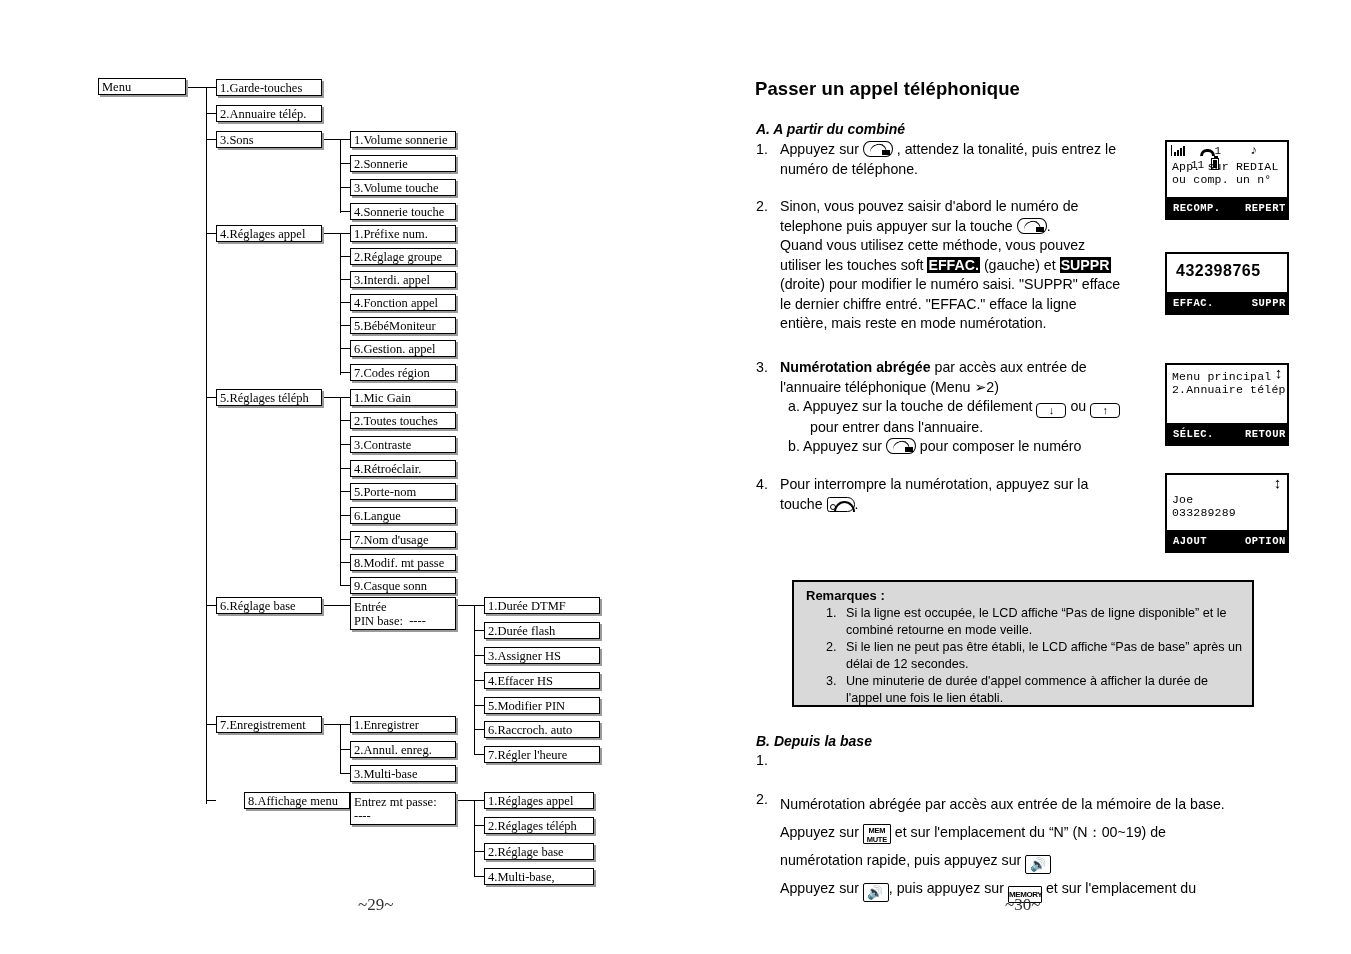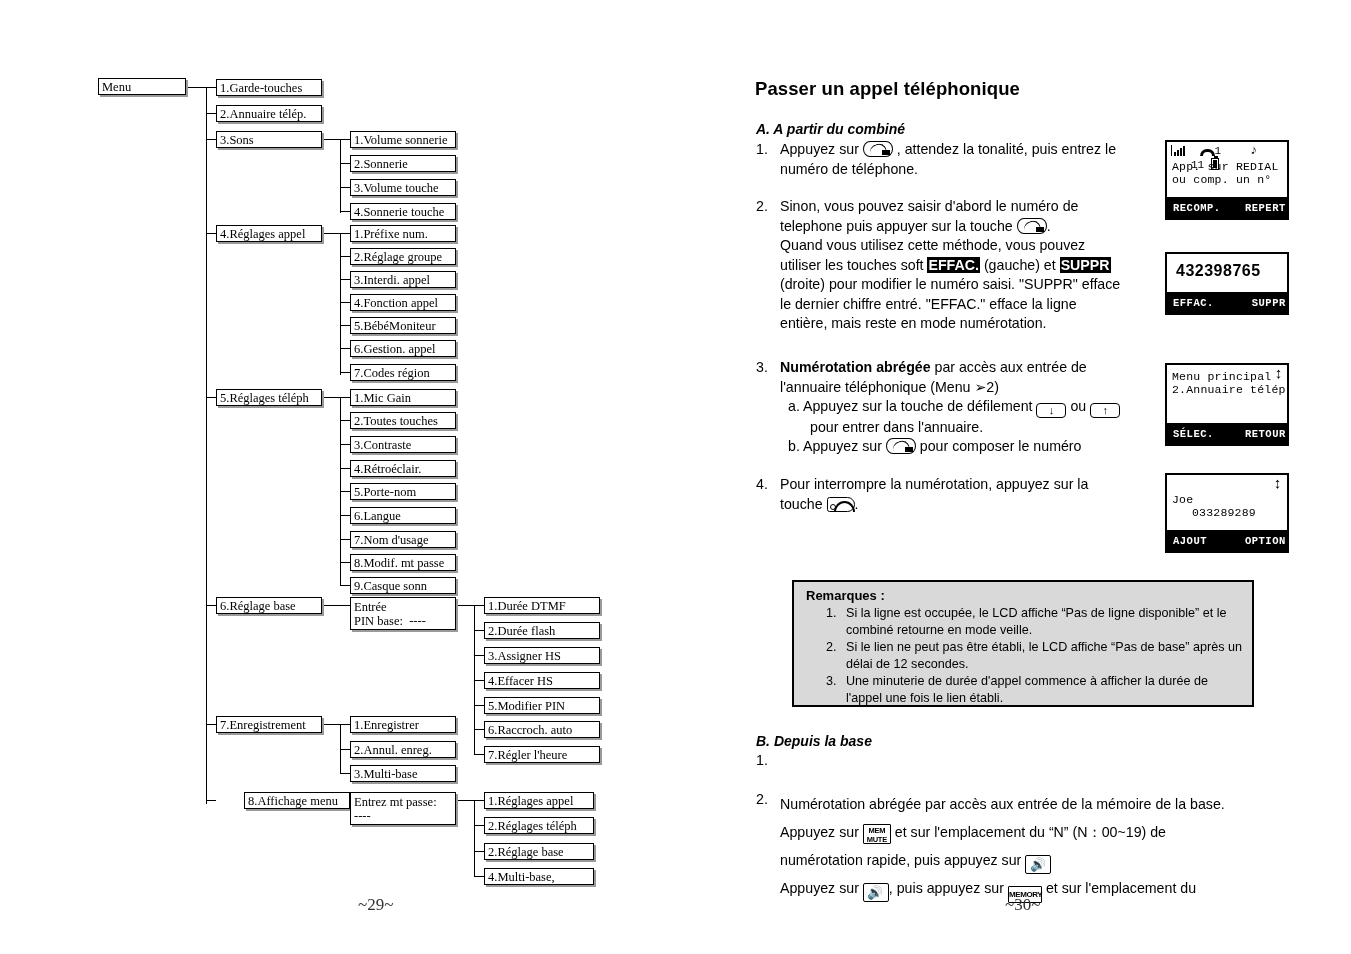--- a/index.html
+++ b/index.html
@@ -425,21 +425,21 @@
     <div class="updown" style="right:4px;top:5px;">↕</div>
     <div class="lcd-soft">
       <span class="sl">SÉLEC.</span>
       <span class="gap"></span>
       <span class="sr">RETOUR</span>
     </div>
   </div>
 
   <div class="lcd" style="left:505px;top:473px;width:124px;height:80px;">
     <div class="lcd-lines" style="padding-top:18px;">Joe</div>
-    <div class="lcd-lines" style="margin-top:-3px;margin-left:20px;">033289289</div>
+    <div class="lcd-lines" style="margin-top:-3px;">033289289</div>
     <div class="updown" style="right:5px;top:5px;">↕</div>
     <div class="lcd-soft">
       <span class="sl">AJOUT</span>
       <span class="gap"></span>
       <span class="sr">OPTION</span>
     </div>
   </div>
 
   <div class="remarks" style="left:132px;top:580px;width:462px;height:127px;">
     <div class="remarks-title">Remarques :</div>

